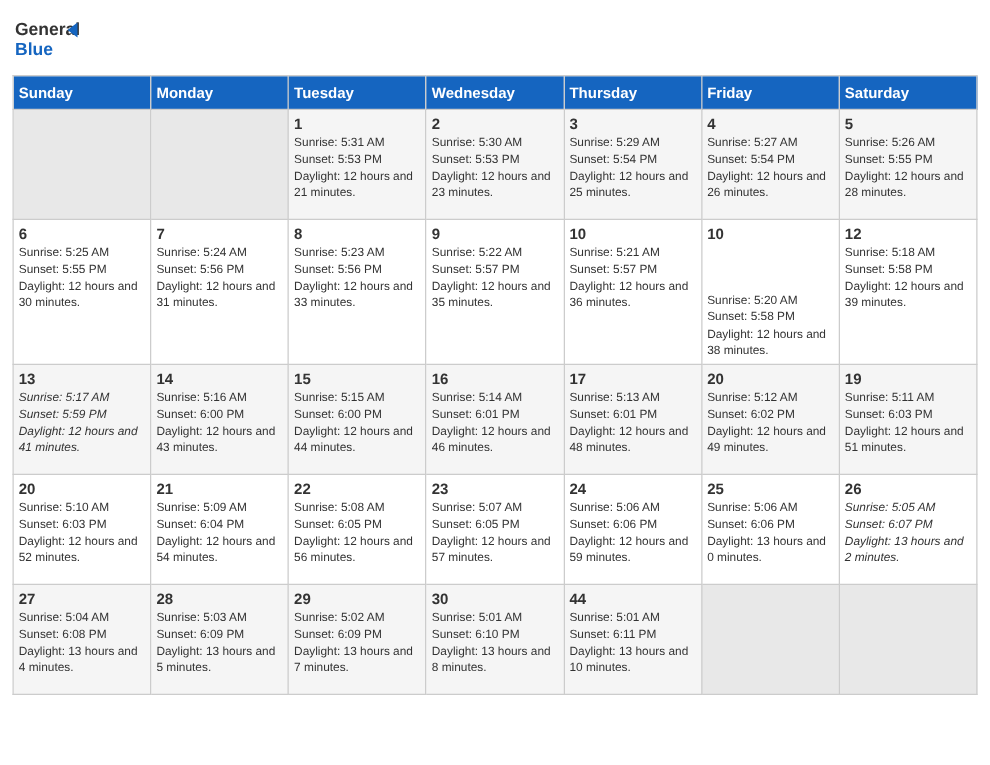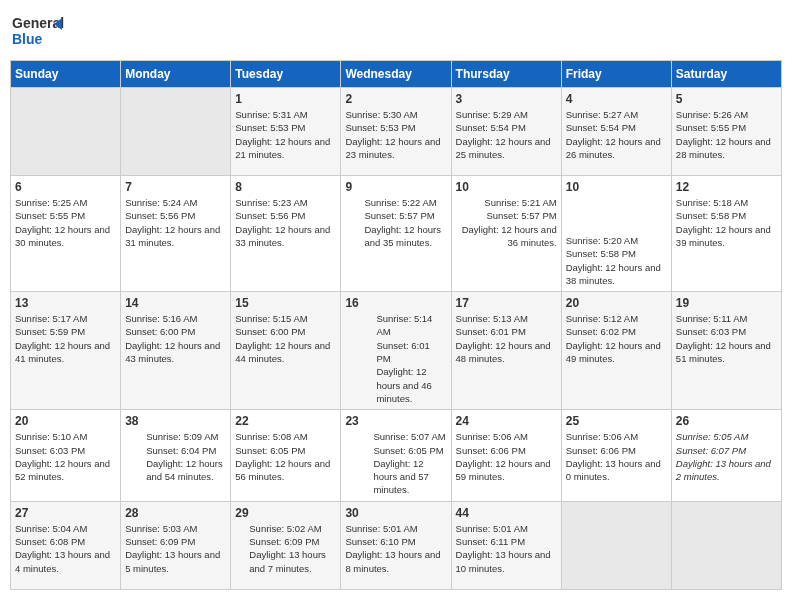--- a/index.html
+++ b/index.html
@@ -154,65 +154,65 @@
 Daylight: 12 hours and 31 minutes.</div>
         </td>
         <td>
           <span class="day-num">8</span>
           <div class="day-info" style="white-space: pre-line;">Sunrise: 5:23 AM
 Sunset: 5:56 PM
 Daylight: 12 hours and 33 minutes.</div>
         </td>
         <td>
           <span class="day-num">9</span>
-          <div class="day-info" style="white-space: pre-line; margin-left: 19px;">Sunrise: 5:22 AM
+          <div class="day-info" style="white-space: pre-line;">Sunrise: 5:22 AM
 Sunset: 5:57 PM
 Daylight: 12 hours and 35 minutes.</div>
         </td>
         <td>
           <span class="day-num">10</span>
-          <div class="day-info" style="white-space: pre-line; text-align: right;">Sunrise: 5:21 AM
+          <div class="day-info" style="white-space: pre-line;">Sunrise: 5:21 AM
 Sunset: 5:57 PM
 Daylight: 12 hours and 36 minutes.</div>
         </td>
         <td>
           <span class="day-num">10</span>
           <div class="day-info" style="white-space: pre-line; margin-top: 40px;">Sunrise: 5:20 AM
 Sunset: 5:58 PM
 Daylight: 12 hours and 38 minutes.</div>
         </td>
         <td>
           <span class="day-num">12</span>
           <div class="day-info" style="white-space: pre-line;">Sunrise: 5:18 AM
 Sunset: 5:58 PM
 Daylight: 12 hours and 39 minutes.</div>
         </td>
       </tr>
       <tr>
         <td>
           <span class="day-num">13</span>
-          <div class="day-info" style="white-space: pre-line;">Sunrise: 5:17 AM
+          <div class="day-info" style="white-space: pre-line; font-style: italic;">Sunrise: 5:17 AM
 Sunset: 5:59 PM
 Daylight: 12 hours and 41 minutes.</div>
         </td>
         <td>
           <span class="day-num">14</span>
           <div class="day-info" style="white-space: pre-line;">Sunrise: 5:16 AM
 Sunset: 6:00 PM
 Daylight: 12 hours and 43 minutes.</div>
         </td>
         <td>
           <span class="day-num">15</span>
           <div class="day-info" style="white-space: pre-line;">Sunrise: 5:15 AM
 Sunset: 6:00 PM
 Daylight: 12 hours and 44 minutes.</div>
         </td>
         <td>
           <span class="day-num">16</span>
-          <div class="day-info" style="white-space: pre-line; margin-left: 31px;">Sunrise: 5:14 AM
+          <div class="day-info" style="white-space: pre-line;">Sunrise: 5:14 AM
 Sunset: 6:01 PM
 Daylight: 12 hours and 46 minutes.</div>
         </td>
         <td>
           <span class="day-num">17</span>
           <div class="day-info" style="white-space: pre-line;">Sunrise: 5:13 AM
 Sunset: 6:01 PM
 Daylight: 12 hours and 48 minutes.</div>
         </td>
         <td>
@@ -229,34 +229,34 @@
         </td>
       </tr>
       <tr>
         <td>
           <span class="day-num">20</span>
           <div class="day-info" style="white-space: pre-line;">Sunrise: 5:10 AM
 Sunset: 6:03 PM
 Daylight: 12 hours and 52 minutes.</div>
         </td>
         <td>
-          <span class="day-num">38</span>
-          <div class="day-info" style="white-space: pre-line; margin-left: 21px;">Sunrise: 5:09 AM
+          <span class="day-num">21</span>
+          <div class="day-info" style="white-space: pre-line;">Sunrise: 5:09 AM
 Sunset: 6:04 PM
 Daylight: 12 hours and 54 minutes.</div>
         </td>
         <td>
           <span class="day-num">22</span>
           <div class="day-info" style="white-space: pre-line;">Sunrise: 5:08 AM
 Sunset: 6:05 PM
 Daylight: 12 hours and 56 minutes.</div>
         </td>
         <td>
           <span class="day-num">23</span>
-          <div class="day-info" style="white-space: pre-line; margin-left: 28px;">Sunrise: 5:07 AM
+          <div class="day-info" style="white-space: pre-line;">Sunrise: 5:07 AM
 Sunset: 6:05 PM
 Daylight: 12 hours and 57 minutes.</div>
         </td>
         <td>
           <span class="day-num">24</span>
           <div class="day-info" style="white-space: pre-line;">Sunrise: 5:06 AM
 Sunset: 6:06 PM
 Daylight: 12 hours and 59 minutes.</div>
         </td>
         <td>
@@ -280,21 +280,21 @@
 Daylight: 13 hours and 4 minutes.</div>
         </td>
         <td>
           <span class="day-num">28</span>
           <div class="day-info" style="white-space: pre-line;">Sunrise: 5:03 AM
 Sunset: 6:09 PM
 Daylight: 13 hours and 5 minutes.</div>
         </td>
         <td>
           <span class="day-num">29</span>
-          <div class="day-info" style="white-space: pre-line; margin-left: 14px;">Sunrise: 5:02 AM
+          <div class="day-info" style="white-space: pre-line;">Sunrise: 5:02 AM
 Sunset: 6:09 PM
 Daylight: 13 hours and 7 minutes.</div>
         </td>
         <td>
           <span class="day-num">30</span>
           <div class="day-info" style="white-space: pre-line;">Sunrise: 5:01 AM
 Sunset: 6:10 PM
 Daylight: 13 hours and 8 minutes.</div>
         </td>
         <td>

